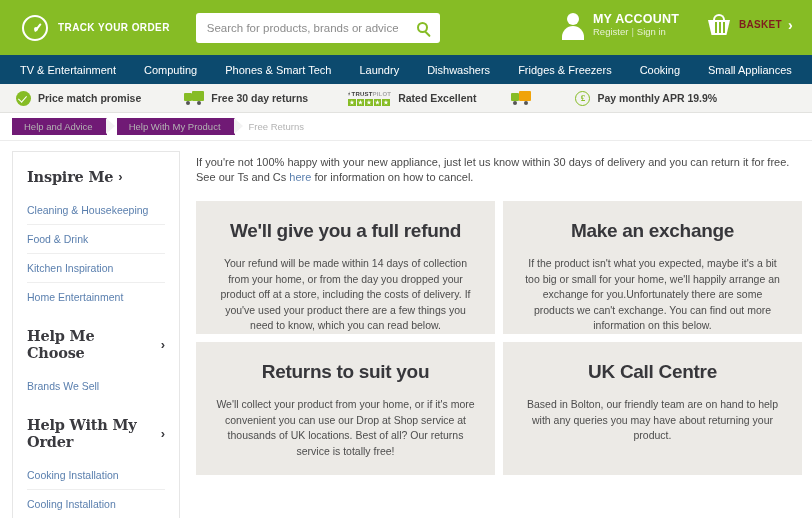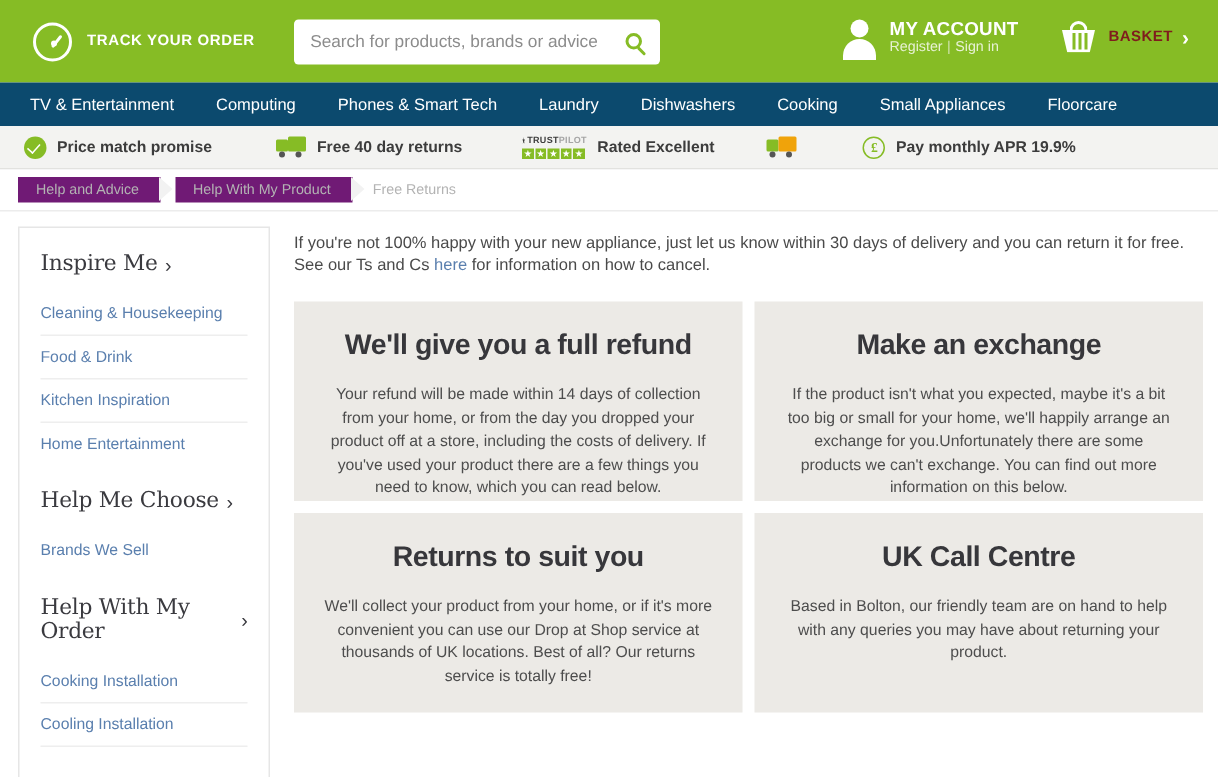--- a/index.html
+++ b/index.html
@@ -398,21 +398,21 @@
     margin-top: 10px;
     border: 1px solid #e6e6e6;
     background: #ffffff;
     padding: 0 14px;
     flex: 0 0 auto;
     height: 368px;
     overflow: hidden;
   }
   .side-head {
     font-size: 14.5px;
-    font-weight: normal;
+    font-weight: bold;
     color: #3a3a3f;
     padding: 16px 0 11px 0;
     display: flex;
     align-items: center;
     cursor: pointer;
     font-family: "DejaVu Serif", serif;
     letter-spacing: -0.2px;
   }
   .side-head .chev {
     margin-left: 5px;
@@ -511,41 +511,42 @@
     <div class="basket-chev">›</div>
   </div>
 </div>
 
 <div class="nav">
   <div class="nav-item">TV &amp; Entertainment</div>
   <div class="nav-item">Computing</div>
   <div class="nav-item">Phones &amp; Smart Tech</div>
   <div class="nav-item">Laundry</div>
   <div class="nav-item">Dishwashers</div>
+  <div class="nav-item">Fridges &amp; Freezers</div>
   <div class="nav-item">Cooking</div>
   <div class="nav-item">Small Appliances</div>
   <div class="nav-item">Floorcare</div>
 
 </div>
 
 <div class="promise">
 
   <div class="promise-item p1">
     <span class="ic-tick"></span>
     <span class="lbl">Price match promise</span>
   </div>
 
   <div class="promise-item p2">
     <span class="ic-van">
       <span class="cab"></span>
         <span class="box"></span>
         <span class="w1"></span>
         <span class="w2"></span>
     </span>
-    <span class="lbl">Free 40 day returns</span>
+    <span class="lbl">Free 30 day returns</span>
   </div>
 
   <div class="promise-item p3">
     <span class="trustpilot">
       <span class="tp-top">
         <span class="tp-star"></span>
           <span>TRUST</span>
           <span class="tp-pilot">PILOT</span>
       </span>
       <span class="tp-stars">

